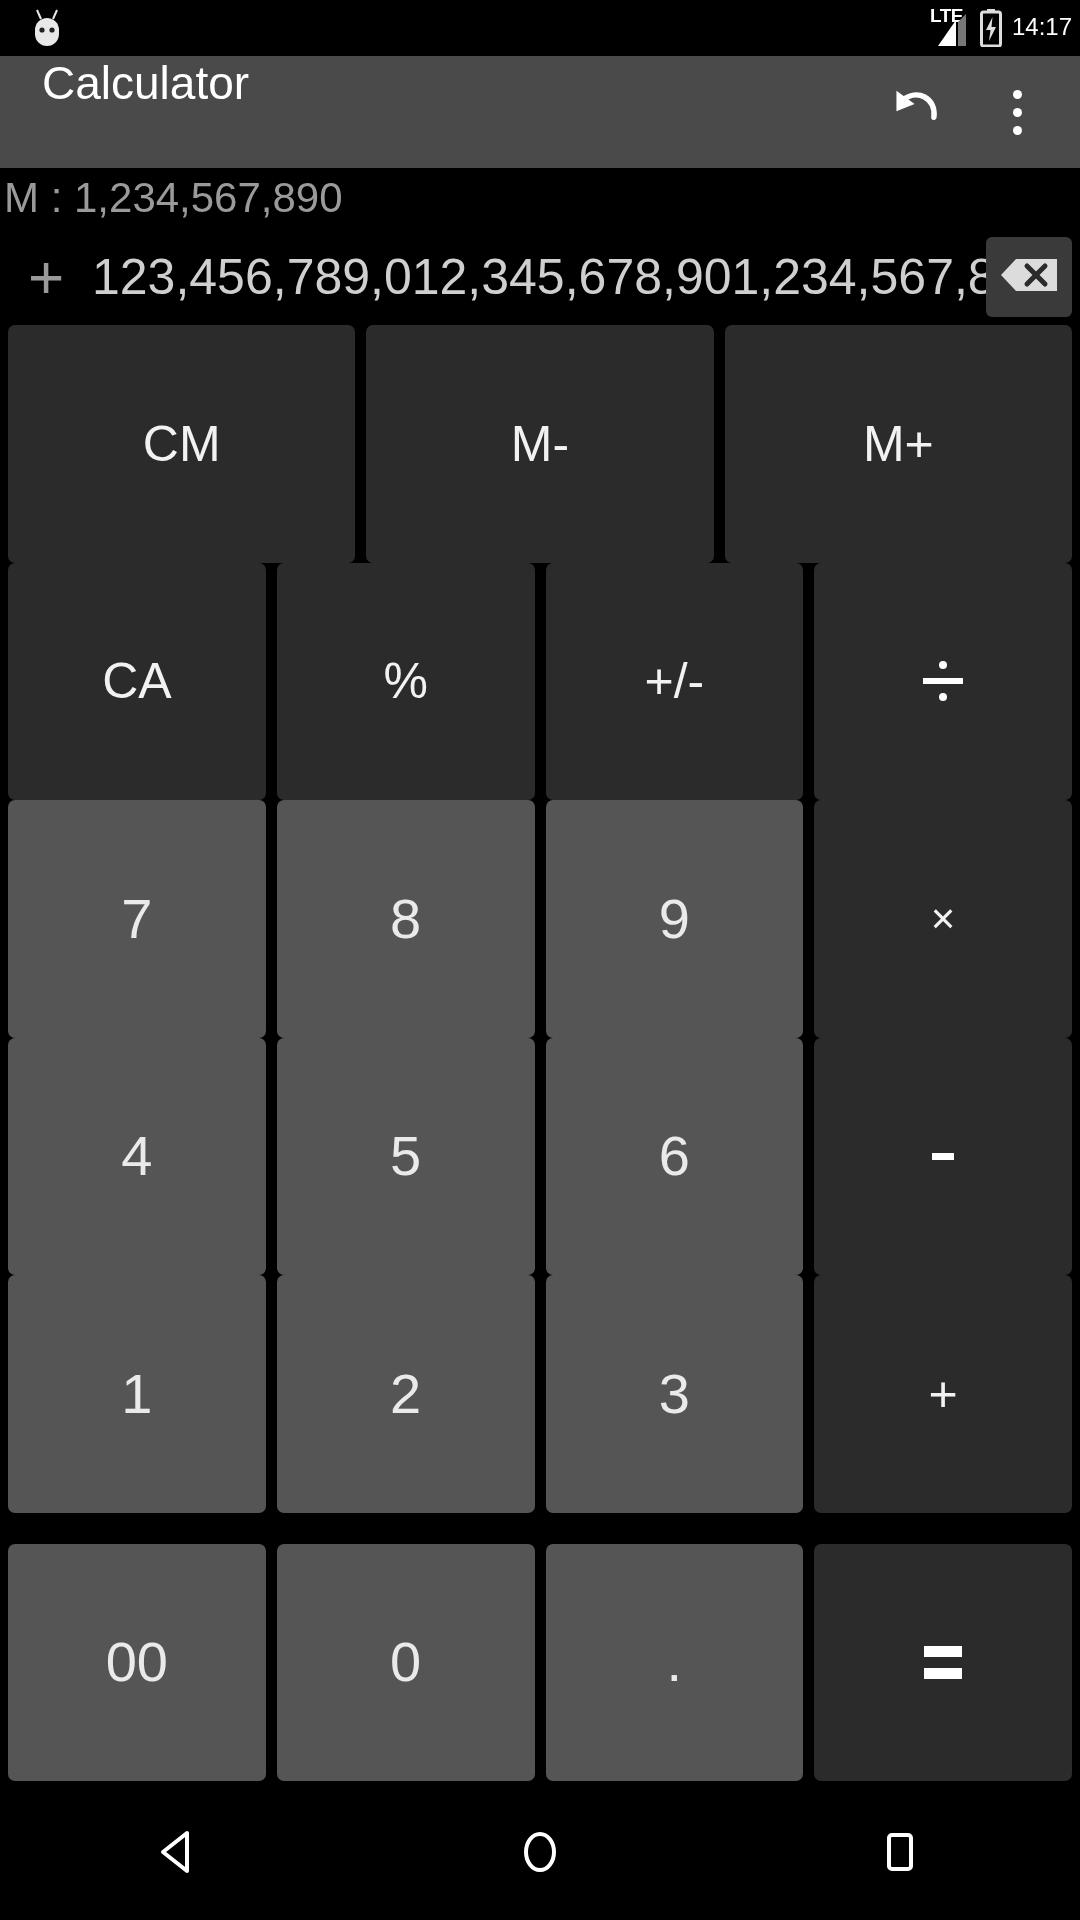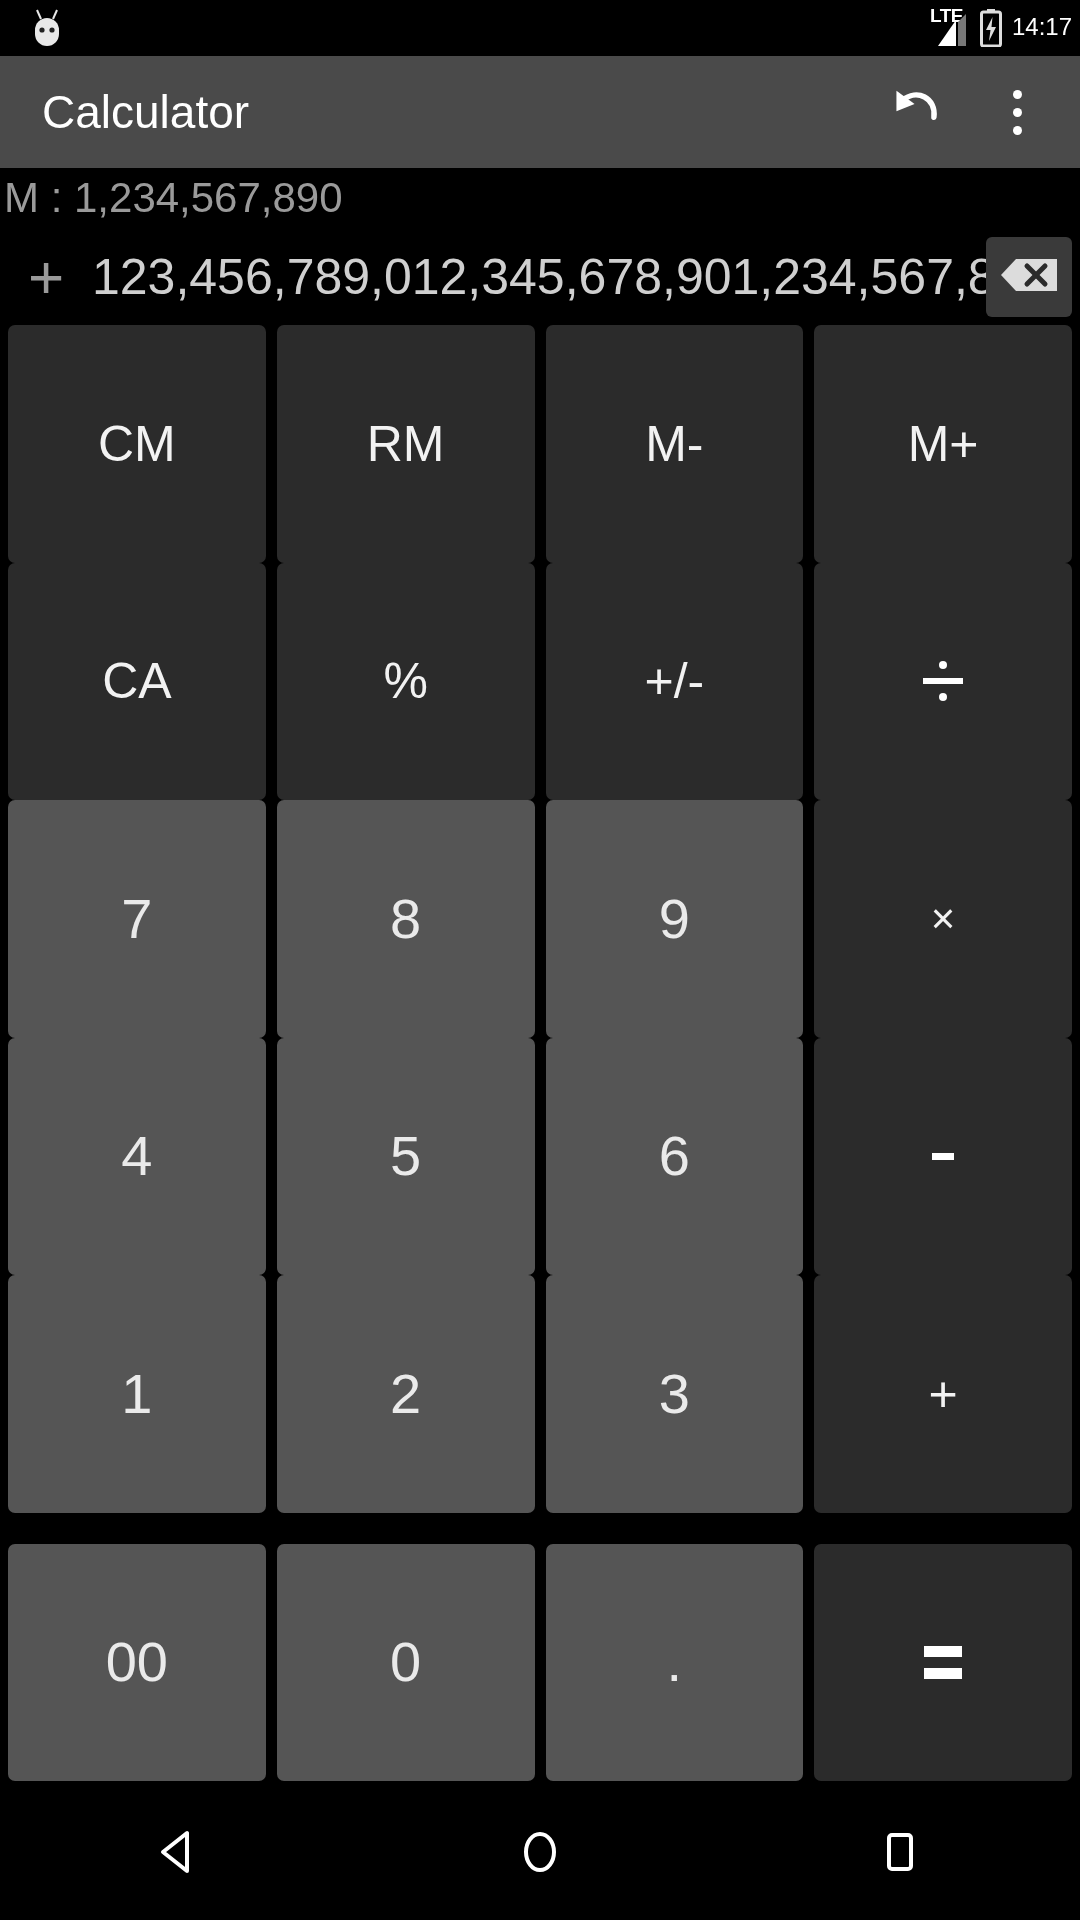--- a/index.html
+++ b/index.html
@@ -72,21 +72,20 @@
   }
 
   
   .app-bar {
     position: absolute;
     top: 56px; left: 0;
     width: 1080px;
     height: 112px;
     background: #4a4a4a;
     display: flex;
-    align-items: center;
     box-sizing: border-box;
     padding: 0 24px 0 42px;
   }
   .app-title {
     font-size: 46px;
     color: #ffffff;
     font-weight: 400;
     letter-spacing: 0px;
   }
   .app-bar-spacer { flex: 1; }
@@ -351,23 +350,20 @@
   </div>
 </div>
 
 <div class="keypad">
 
   <div class="key-row">
     <div class="key fn">
         <span>CM</span>
       </div>
     <div class="key fn">
-        <span>RM</span>
-      </div>
-    <div class="key fn">
         <span>M-</span>
       </div>
     <div class="key fn">
         <span>M+</span>
       </div>
   </div>
 
   <div class="key-row">
     <div class="key fn">
         <span>CA</span>

